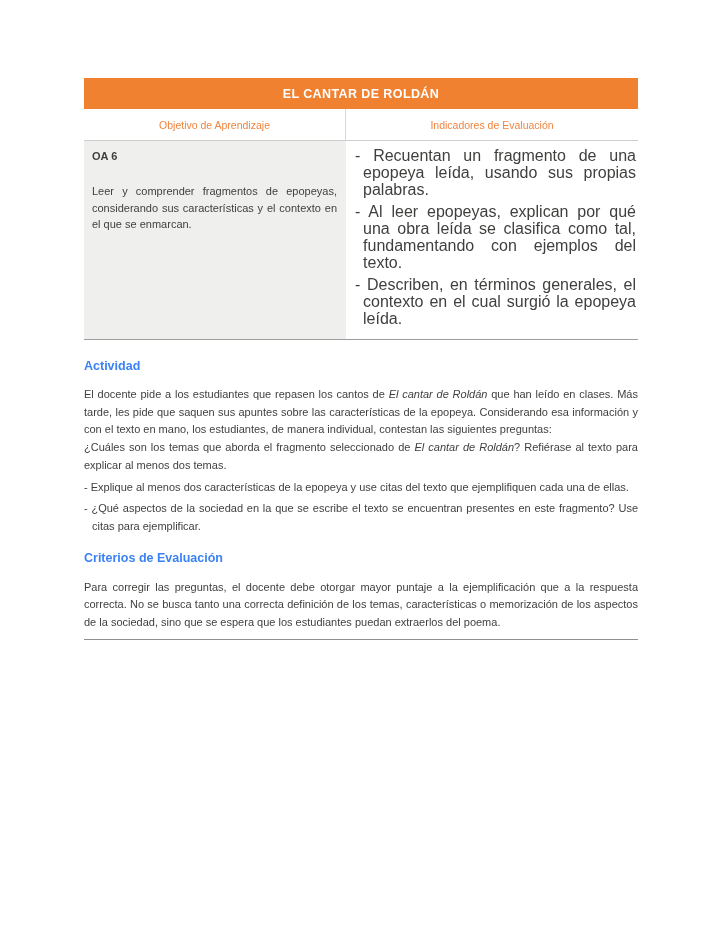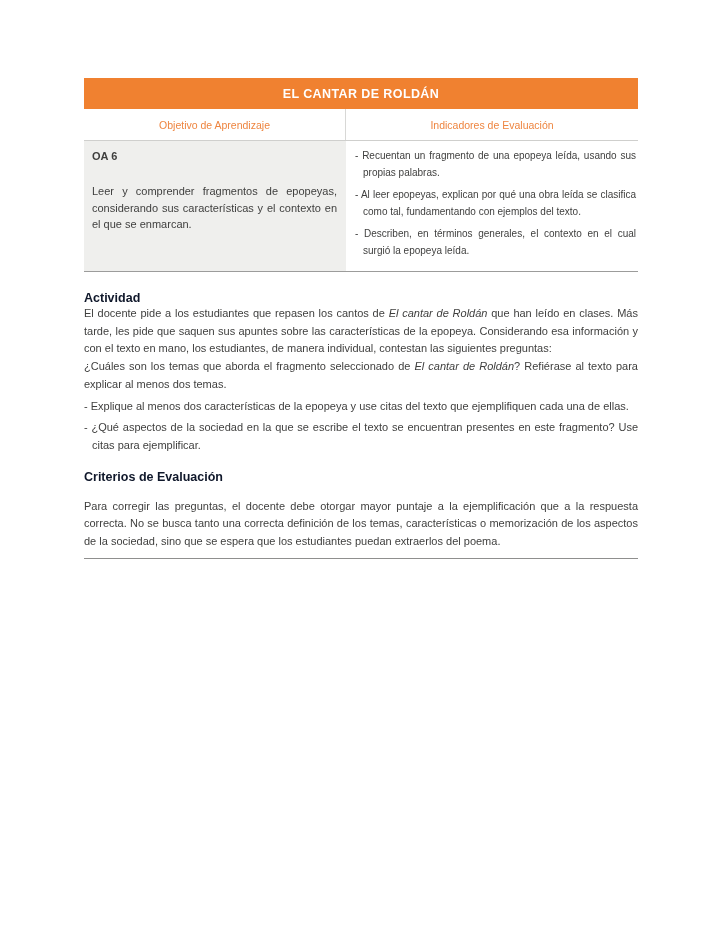--- a/index.html
+++ b/index.html
@@ -52,42 +52,43 @@
     padding: 7px 9px 10px 8px;
     font-size: 11px;
     line-height: 16.8px;
   }
   .td-left .oa-code { font-weight: 700; margin-bottom: 18px; }
   .td-left .oa-text { text-align: justify; }
   .td-right {
     flex: 1;
     background: #ffffff;
     padding: 6px 2px 8px 9px;
-    font-size: 10px;
+    font-size: 16px;
     line-height: 17px;
   }
   .td-right .ind {
     text-align: justify;
     padding-left: 8px;
     text-indent: -8px;
     margin-bottom: 5px;
   }
   .td-right .ind:last-child { margin-bottom: 4px; }
   
   .section-heading {
-    color: #0f172a;
+    color: #3b82f6;
     font-size: 12.5px;
     font-weight: 700;
   }
   .h-activity  { margin-top: 19px; }
   .h-criteria  { margin-top: 15px; }
   .para {
     font-size: 11px;
     line-height: 17.7px;
     text-align: justify;
+    margin-top: 13px;
   }
   .q-list { margin-top: 0; }
   .q-item {
     font-size: 11px;
     line-height: 17.7px;
     text-align: justify;
     margin-top: 0;
   }
   .q-item.hang {
     padding-left: 8px;

